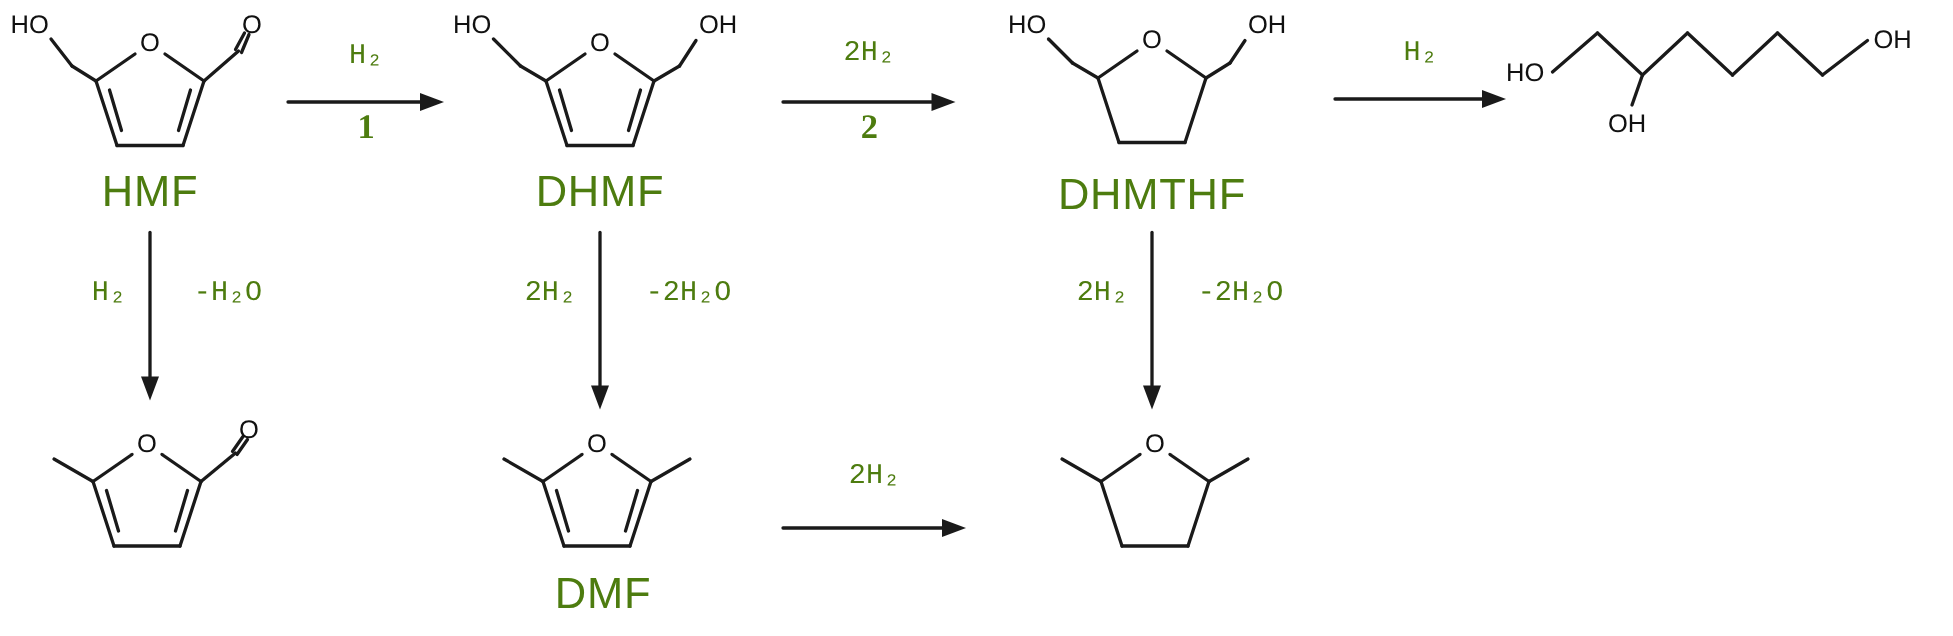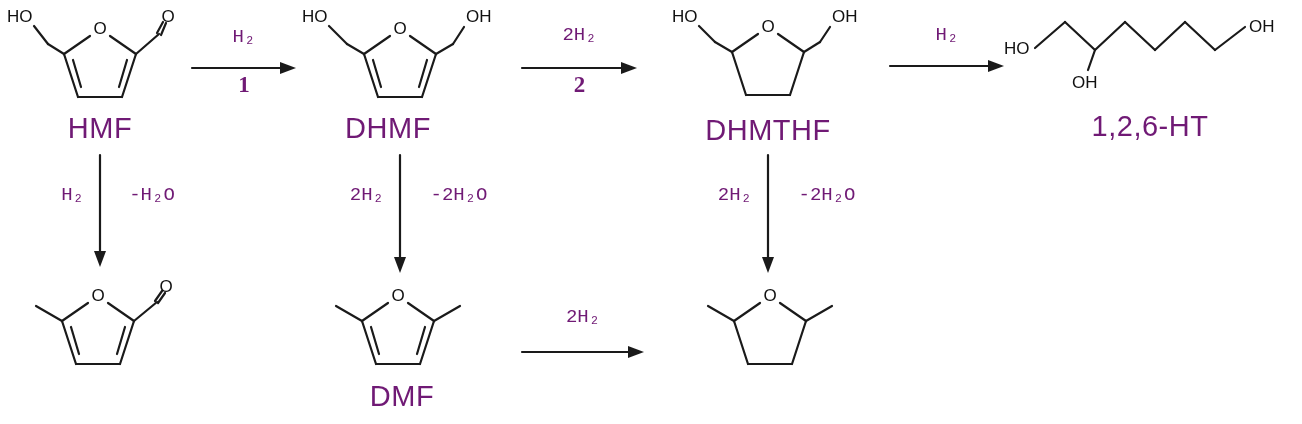--- a/index.html
+++ b/index.html
@@ -1,17 +1,17 @@
 <!DOCTYPE html>
 <html><head>
 <meta charset="utf-8">
 <style>
   html,body{margin:0;padding:0;background:#fff;}
   #canvas{position:relative;width:1302px;height:424px;background:#ffffff;overflow:hidden;
-          font-family:"Liberation Sans","DejaVu Sans",sans-serif;color:#701a75;}
+          font-family:"Liberation Sans","DejaVu Sans",sans-serif;color:#4d7c0f;}
   .mol-label{position:absolute;font-weight:normal;font-size:29px;text-align:center;
              letter-spacing:.5px;font-family:"Liberation Sans","DejaVu Sans",sans-serif;}
   .reagent{position:absolute;font-size:19px;text-align:center;
            font-family:Liberation Mono, monospace;}
   .reagent.align-right{text-align:right;}
   .reagent.align-left{text-align:center;}
   .step-num{position:absolute;font-size:23px;font-weight:bold;text-align:center;
             font-family:"Liberation Serif","DejaVu Serif",serif;}
   svg{position:absolute;overflow:visible;}
   svg.struct line, svg.arrow line{stroke:#1a1a1a;stroke-width:2.2;stroke-linecap:round;}
@@ -70,21 +70,21 @@
       <line x1="47" y1="42" x2="64" y2="52"></line>
     </g>
     <g>
       <line x1="136" y1="52" x2="153" y2="42"></line>
       <line x1="153" y1="42" x2="164" y2="25"></line>
     </g>
     <text x="2" y="20">HO</text>
     <text x="100" y="32" text-anchor="middle">O</text>
     <text x="166" y="20">OH</text>
   </svg>
-  <div class="mol-label" style="left:318px;top:112px;width:140px">DHMF</div>
+  <div class="mol-label" style="left:330px;top:112px;width:140px">DHMF</div>
 
   <div class="reagent" style="left:522px;top:24px;width:115px">2H₂</div>
   <svg class="arrow" style="left:522px;top:60px" width="115" height="16">
     <line x1="0" y1="8" x2="99" y2="8"></line>
     <polygon points="99,2 115,8 99,14"></polygon>
   </svg>
   <div class="step-num" style="left:522px;top:72px;width:115px">2</div>
 
   <svg class="struct" style="left:668px;top:2px" width="200" height="108">
     <g>
@@ -122,21 +122,20 @@
       <line x1="123" y1="16" x2="153" y2="44"></line>
       <line x1="153" y1="44" x2="183" y2="16"></line>
       <line x1="183" y1="16" x2="213" y2="44"></line>
       <line x1="213" y1="44" x2="243" y2="21"></line>
       <line x1="93" y1="44" x2="86" y2="64"></line>
     </g>
     <text x="2" y="48">HO</text>
     <text x="70" y="82">OH</text>
     <text x="247" y="26">OH</text>
   </svg>
-  <div class="mol-label" style="left:1030px;top:110px;width:240px">1,2,6-HT</div>
 
   <div class="reagent align-right" style="left:26px;top:184px;width:58px">H₂</div>
   <svg class="arrow" style="left:92px;top:155px" width="16" height="112">
     <line x1="8" y1="0" x2="8" y2="96"></line>
     <polygon points="2,96 14,96 8,112"></polygon>
   </svg>
   <div class="reagent align-left" style="left:112px;top:184px;width:80px">-H₂O</div>
 
   <div class="reagent align-right" style="left:316px;top:184px;width:68px">2H₂</div>
   <svg class="arrow" style="left:392px;top:155px" width="16" height="118">

